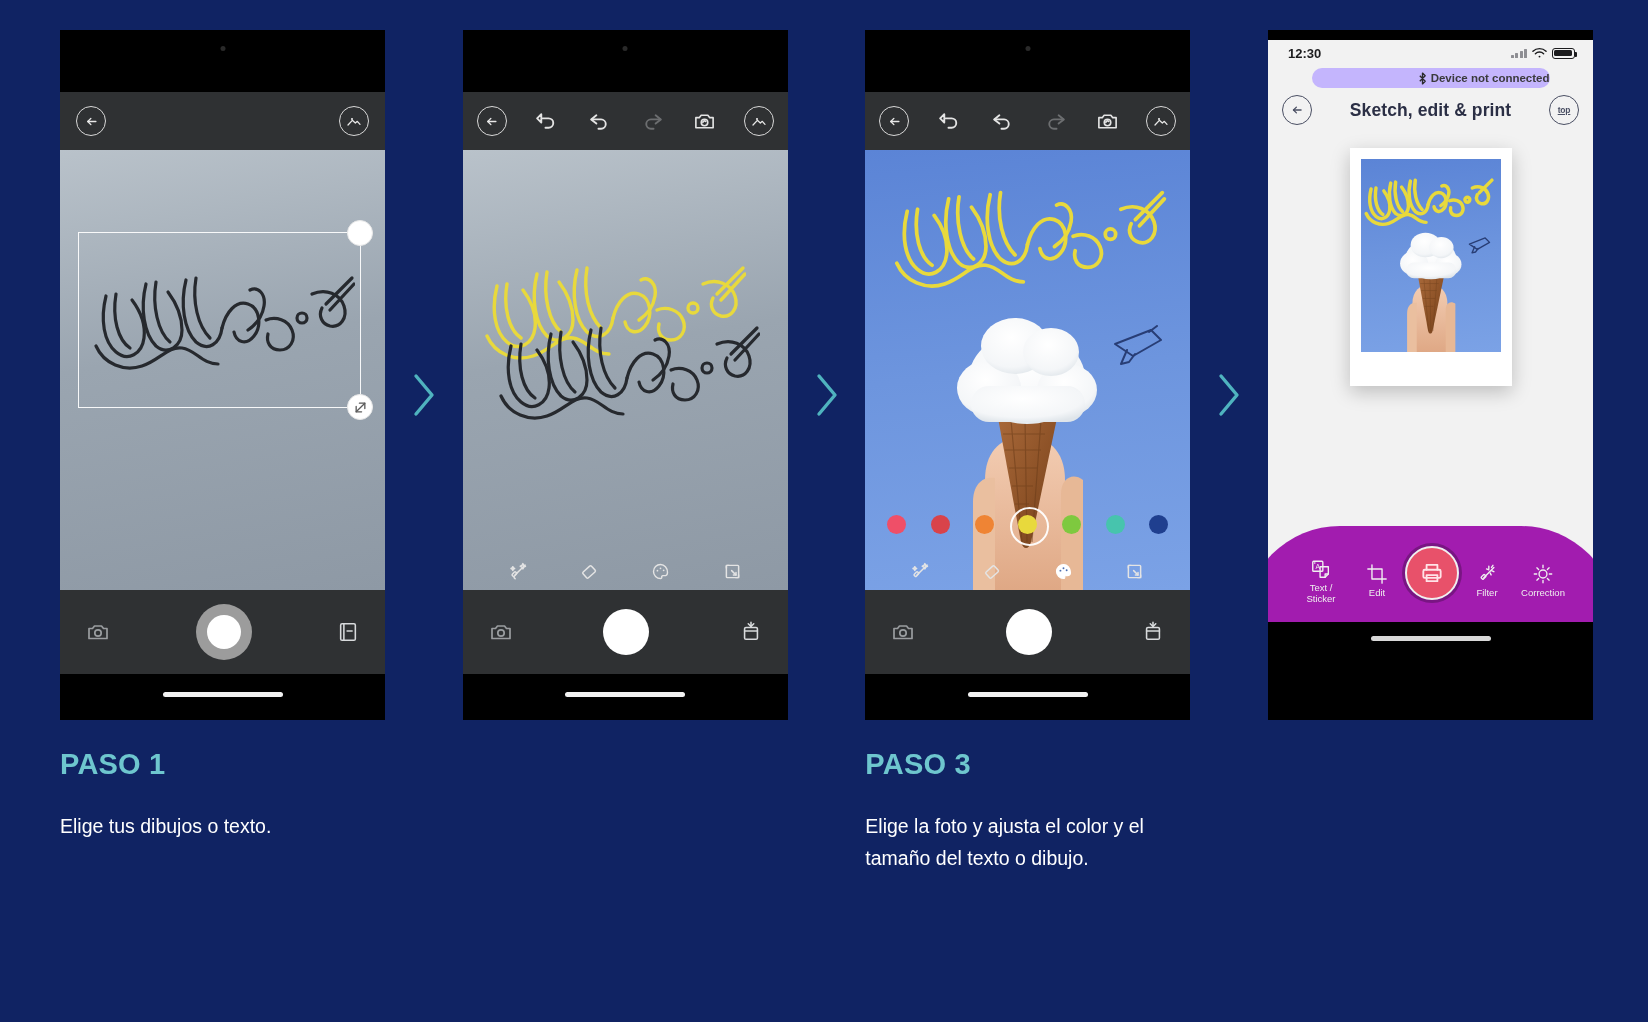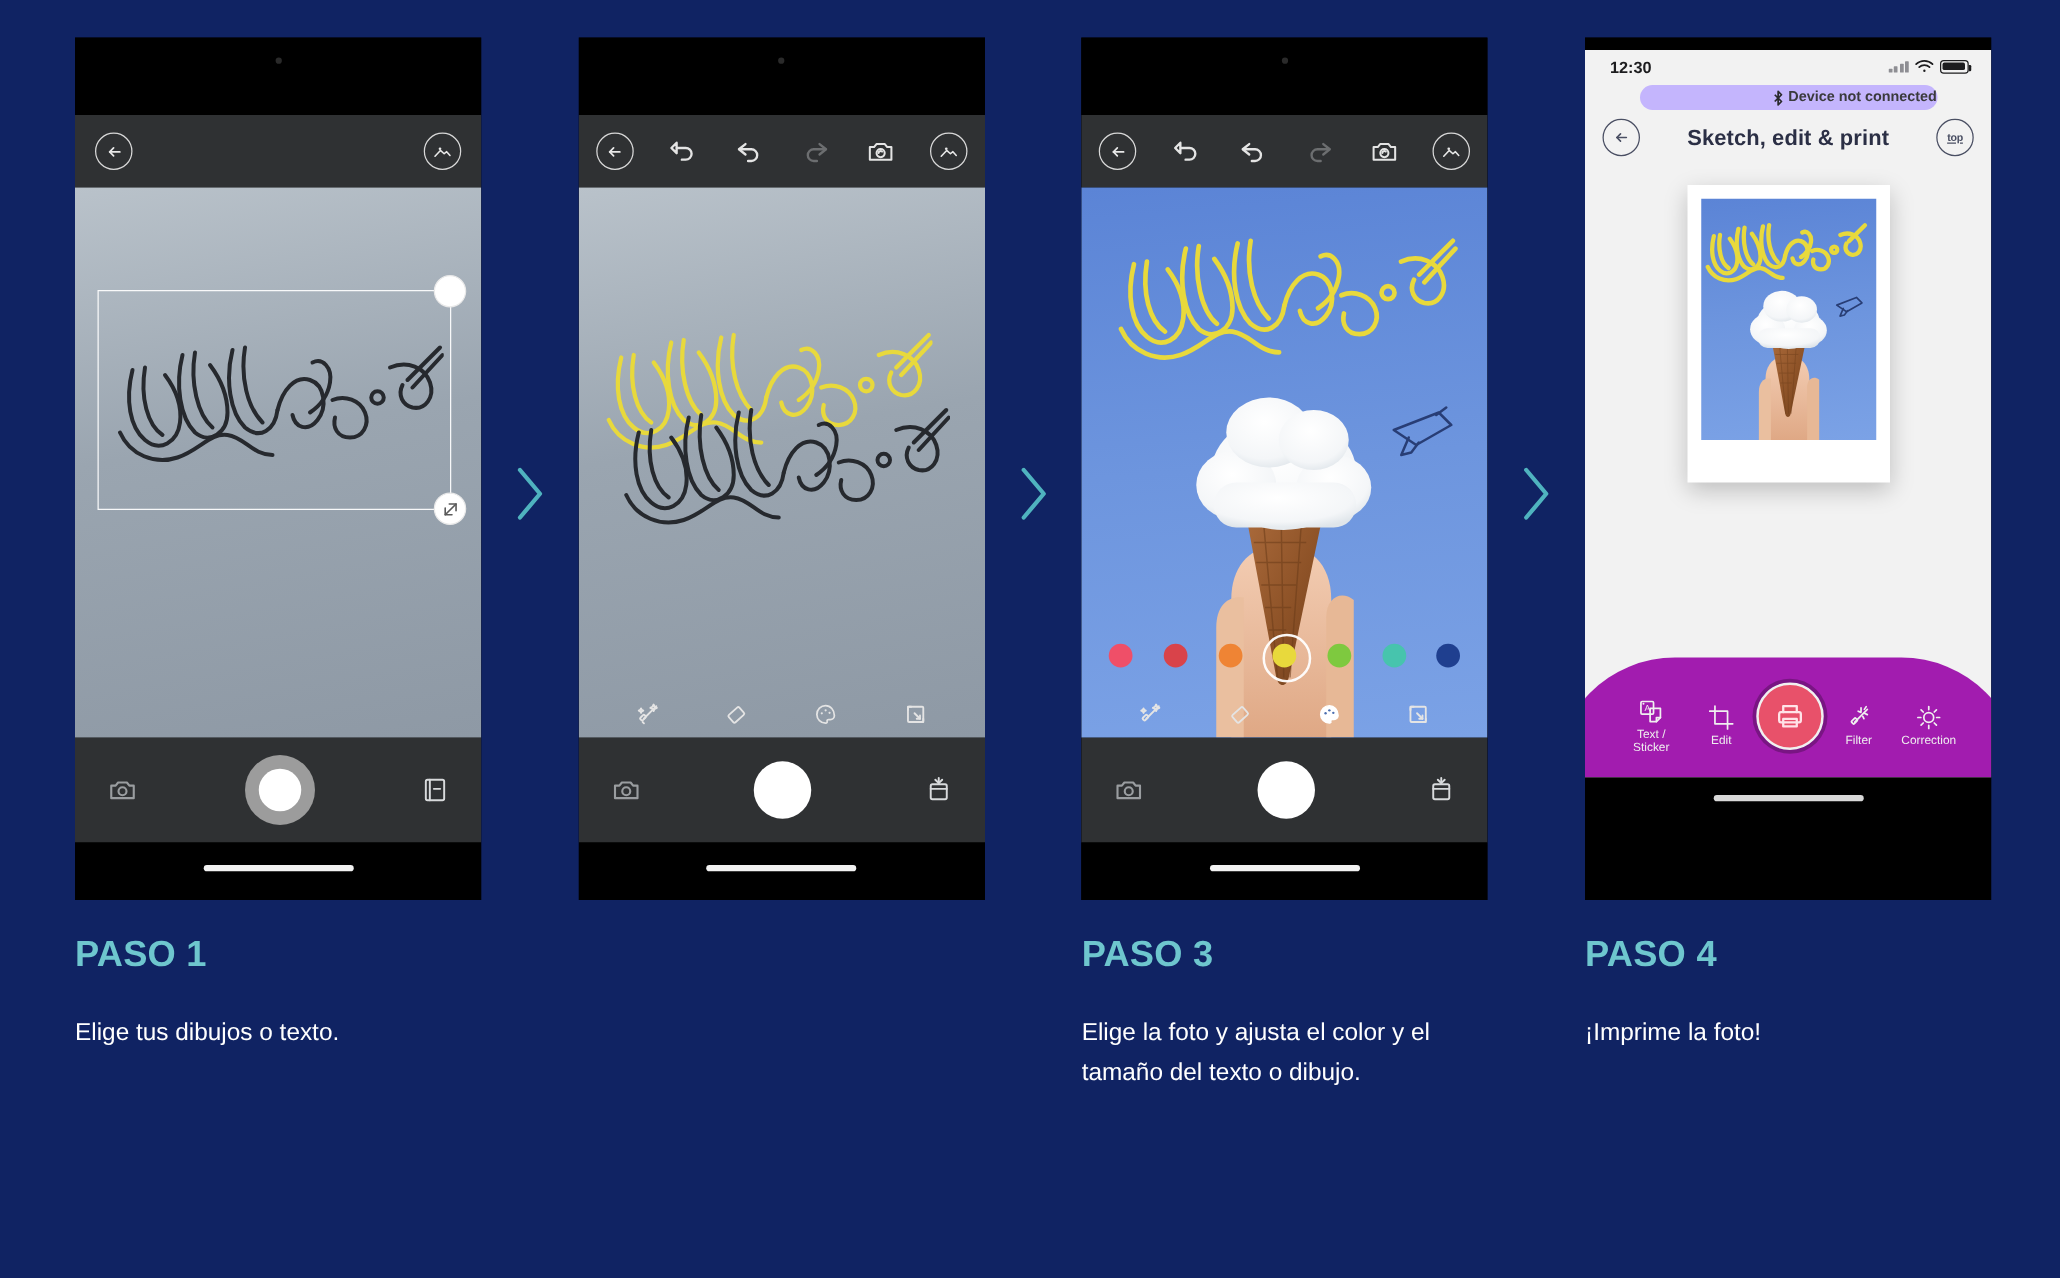--- a/index.html
+++ b/index.html
@@ -761,20 +761,16 @@
               <span class="lbl">Correction</span>
             </div>
           </div>
         </div>
 
         <div class="phone-bottom-bezel" style="height:42px">
           <div class="home-indicator" style="top:14px;background:#d8d8d8"></div>
         </div>
       </div>
 
-      <div class="caption">
-        <h3>PASO 4</h3>
-        <p>¡Imprime la foto!</p>
-      </div>
     </div>
 
   </div>
 </div>
 
 </body></html>

